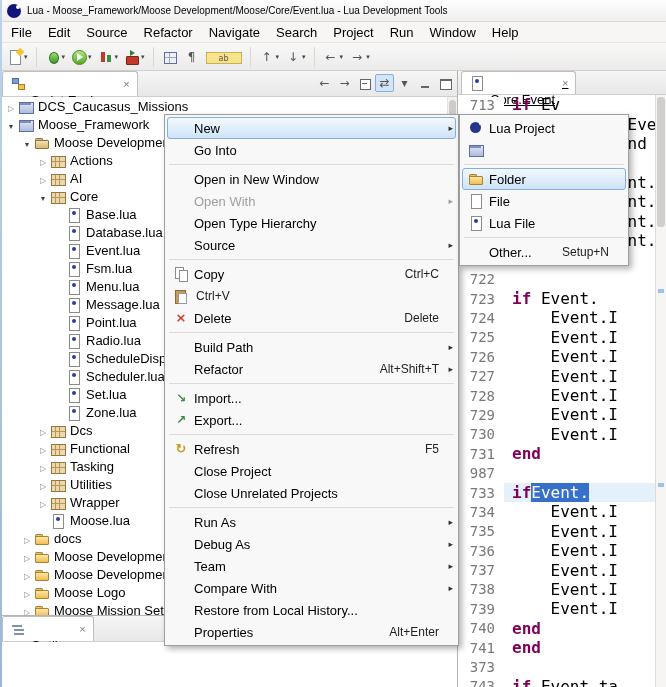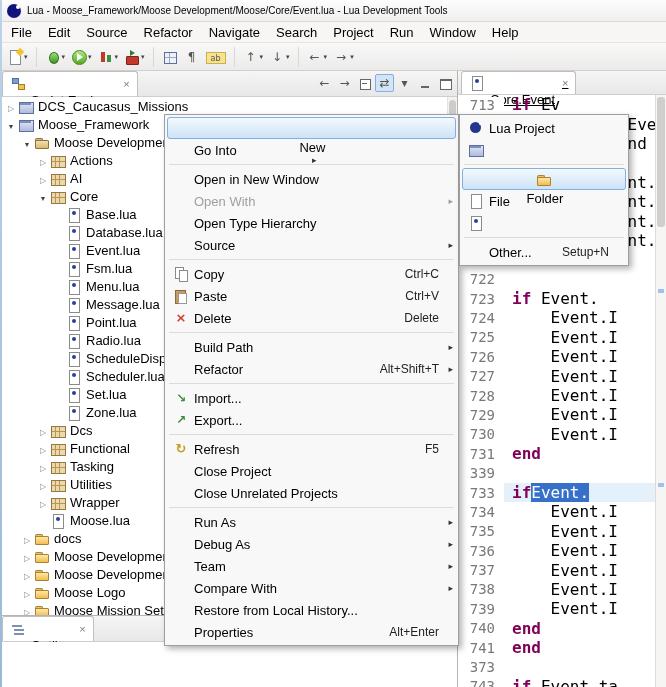--- a/index.html
+++ b/index.html
@@ -72,21 +72,21 @@
   
   .cmenu{position:absolute;background:#f8f8f8;border:1px solid #9e9e9e;box-shadow:3px 3px 6px rgba(0,0,0,.3);
        padding:2px;z-index:50;}
   .context-menu{left:164px;top:114px;width:295px;}
   .submenu{left:459px;top:114px;width:170px;z-index:60;}
   .mi{height:22px;display:flex;align-items:center;border-radius:3px;border:1px solid transparent;padding:0 2px;}
   .mic{width:22px;flex:0 0 22px;display:flex;align-items:center;justify-content:center;}
   .mlabel{flex:1;font-size:13px;padding-left:2px;white-space:nowrap;}
   .mshort{font-size:12px;color:#222;margin:0 4px;white-space:nowrap;}
   .marrow{width:10px;flex:0 0 10px;font-size:9px;color:#333;text-align:right;}
-  .mi.hl{background:linear-gradient(#f3f9fe,#cde3f7);border-color:#84aede;flex-direction:column;}
+  .mi.hl{background:linear-gradient(#f3f9fe,#cde3f7);border-color:#84aede;}
   .mi.disabled .mlabel,.mi.disabled .marrow{color:#9f9f9f;}
   .msep{height:1px;background:#dcdbda;margin:3px 2px;}
 
   
   .ic{display:inline-block;width:16px;height:16px;position:relative;flex:0 0 auto;line-height:16px;
       text-align:center;font-size:12px;color:#555;font-family:"DejaVu Sans",sans-serif;}
   .ic-folder::before{content:"";position:absolute;left:1px;top:3px;width:6px;height:3px;background:#eec36a;
       border:1px solid #a8842f;border-bottom:none;border-radius:2px 2px 0 0;}
   .ic-folder::after{content:"";position:absolute;left:1px;top:5px;width:12px;height:7px;
       background:linear-gradient(#ffe7a6,#f3bd4f);border:1px solid #a8842f;border-radius:1px;}
@@ -123,21 +123,21 @@
       border-top:4px solid transparent;border-bottom:4px solid transparent;}
   .ic-coverage::before{content:"";position:absolute;left:3px;top:3px;width:4px;height:10px;background:#c0392b;}
   .ic-coverage::after{content:"";position:absolute;left:9px;top:6px;width:4px;height:7px;background:#3e8f3e;}
   .ic-external-tools::before{content:"";position:absolute;left:2px;top:7px;width:11px;height:7px;background:#c0392b;
       border:1px solid #7f241a;border-radius:1px;}
   .ic-external-tools::after{content:"";position:absolute;left:6px;top:1px;border-left:5px solid #2e7d32;
       border-top:3px solid transparent;border-bottom:3px solid transparent;}
   .ic-grid::before{content:"";position:absolute;left:2px;top:3px;width:11px;height:10px;border:1px solid #5d6f9e;
       background:linear-gradient(90deg,transparent 4px,#9aa7c8 4px,#9aa7c8 5px,transparent 5px),
                  linear-gradient(transparent 4px,#9aa7c8 4px,#9aa7c8 5px,transparent 5px),#eef1f8;}
-  .ic-marker{font-size:8px;background:#f7e38b;border:1px solid #c8b14e;line-height:12px;height:12px;width:20px;margin-top:3px;}
+  .ic-marker{font-size:8px;background:#f7e38b;border:1px solid #c8b14e;line-height:12px;height:12px;width:36px;margin-top:3px;}
   .ic-collapse-all::before{content:"";position:absolute;left:3px;top:4px;width:9px;height:9px;border:1px solid #666;background:#fff;}
   .ic-collapse-all::after{content:"";position:absolute;left:5px;top:8px;width:5px;height:1px;background:#666;}
   .ic-minimize::before{content:"";position:absolute;left:4px;top:11px;width:8px;height:2px;background:#666;}
   .ic-maximize::before{content:"";position:absolute;left:3px;top:4px;width:10px;height:8px;border:1px solid #666;border-top:2px solid #666;background:#fff;}
   .ic-explorer::before{content:"";position:absolute;left:2px;top:2px;width:5px;height:4px;background:#7f9ccc;border:1px solid #4a6ea8;}
   .ic-explorer::after{content:"";position:absolute;left:8px;top:8px;width:5px;height:4px;background:#f0c24e;border:1px solid #a5801f;}
   .ic-outline::before{content:"";position:absolute;left:2px;top:4px;width:10px;height:2px;background:#8090b0;
       box-shadow:2px 4px 0 #8090b0,2px 8px 0 #8090b0;}
 </style>
 </head>
@@ -494,21 +494,21 @@
           </div>
           <div class="cline">
             <span class="ln">730</span>
             <span class="ct">    Event.I</span>
           </div>
           <div class="cline">
             <span class="ln">731</span>
             <span class="ct">  <span class="kw">end</span></span>
           </div>
           <div class="cline">
-            <span class="ln">339</span>
+            <span class="ln">987</span>
             <span class="ct"></span>
           </div>
           <div class="cline current">
             <span class="ln">733</span>
             <span class="ct">  <span class="kw">if</span> <span class="sel">Event.</span></span>
           </div>
           <div class="cline">
             <span class="ln">734</span>
             <span class="ct">    Event.I</span>
           </div>
@@ -596,21 +596,20 @@
         <span class="ic ic-copy"></span>
       </span>
       <span class="mlabel">Copy</span>
       <span class="mshort">Ctrl+C</span>
       <span class="marrow"></span>
     </div>
     <div class="mi">
       <span class="mic">
         <span class="ic ic-paste"></span>
       </span>
-      <span class="mlabel">Paste</span>
       <span class="mshort">Ctrl+V</span>
       <span class="marrow"></span>
     </div>
     <div class="mi">
       <span class="mic">
         <span class="ic ic-delete">×</span>
       </span>
       <span class="mlabel">Delete</span>
       <span class="mshort">Delete</span>
       <span class="marrow"></span>
@@ -720,20 +719,21 @@
       <span class="mic">
         <span class="ic ic-file"></span>
       </span>
       <span class="mlabel">File</span>
       <span class="marrow"></span>
     </div>
     <div class="mi">
       <span class="mic">
         <span class="ic ic-lua-file"></span>
       </span>
+      <span class="mlabel">Lua File</span>
       <span class="marrow"></span>
     </div>
     <div class="msep"></div>
     <div class="mi">
       <span class="mic"></span>
       <span class="mlabel">Other...</span>
       <span class="mshort">Setup+N</span>
       <span class="marrow"></span>
     </div>
   </div>

